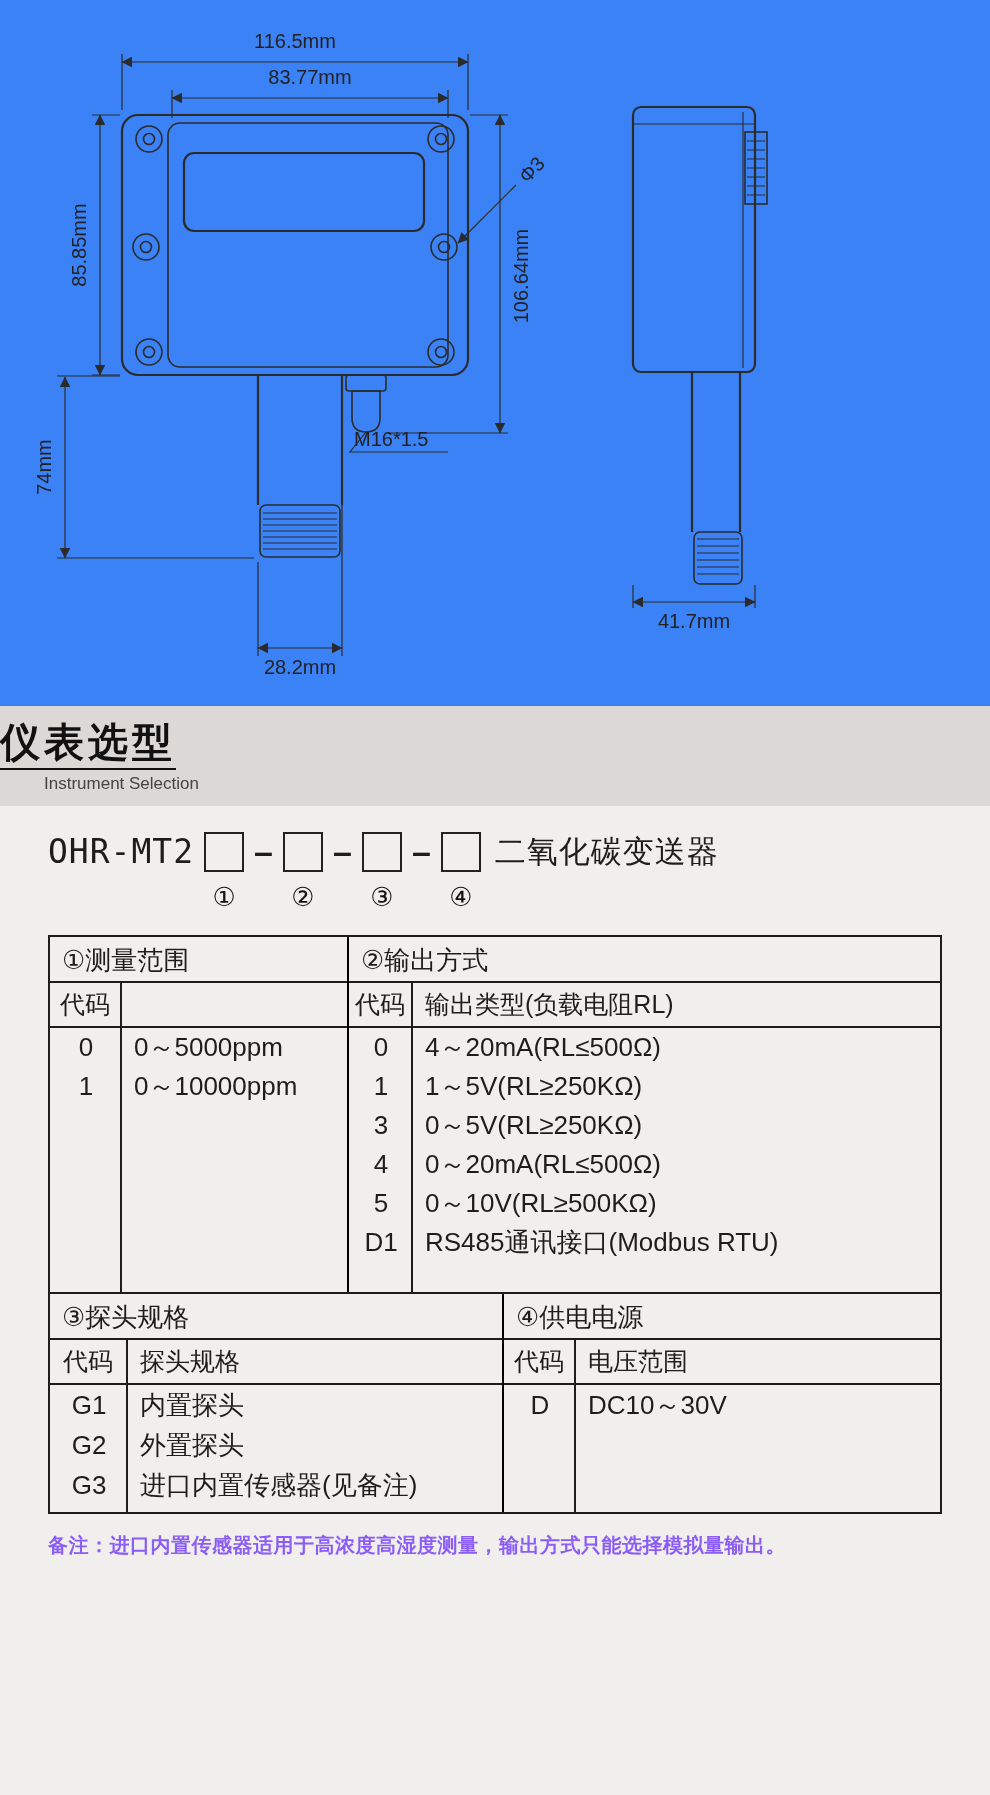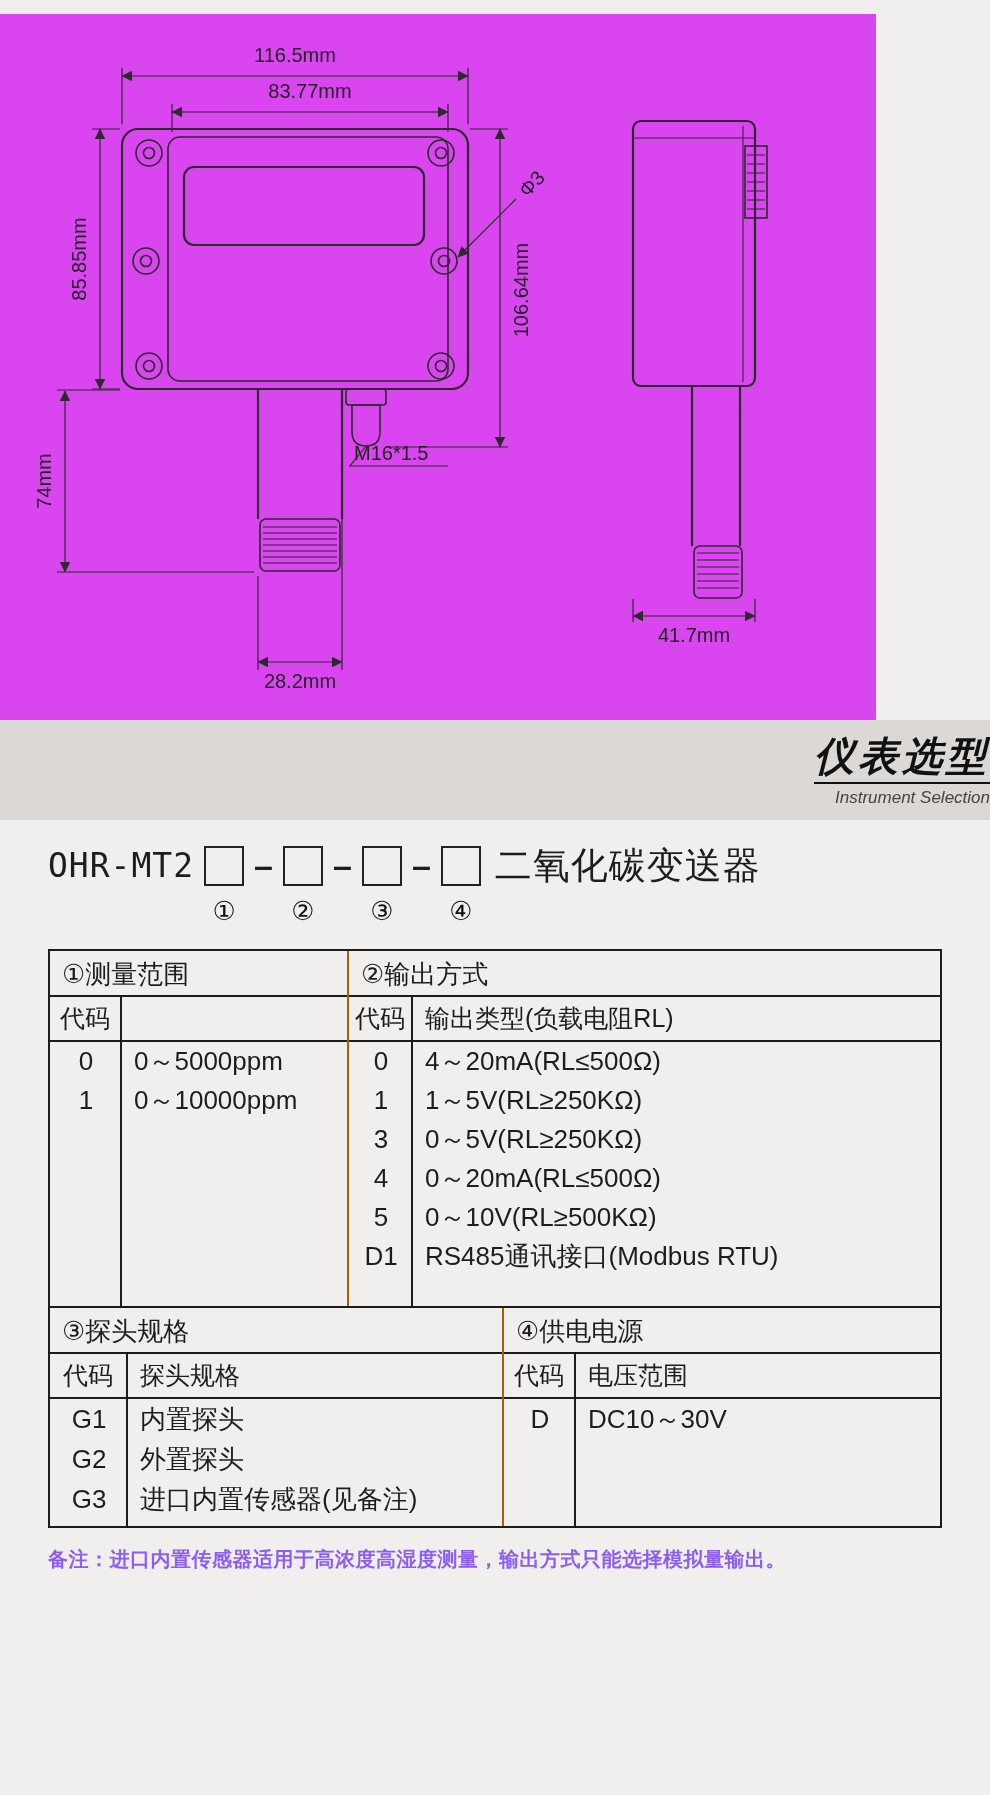--- a/index.html
+++ b/index.html
@@ -2,52 +2,52 @@
 <html><head>
 <meta charset="utf-8">
 <style>
   * { margin:0; padding:0; box-sizing:border-box; }
   html,body { width:990px; }
   body {
     font-family:"Liberation Sans","DejaVu Sans",sans-serif;
     background:#f1efee; color:#1d1d1d; width:990px; height:1795px; overflow:hidden;
   }
   
-  .drawing { position:relative; width:876px; height:706px; background:#d946ef;margin-top:14px; }
+  .drawing { position:relative; width:990px; height:706px; background:#3b82f6; }
   .drawing svg { position:absolute; left:0; top:0; }
   .s2 { fill:none; stroke:#2b2b2b; stroke-width:2.2; }
   .s15 { fill:none; stroke:#2b2b2b; stroke-width:1.6; }
   .s1 { fill:none; stroke:#2b2b2b; stroke-width:1.1; }
   .dim { fill:none; stroke:#2b2b2b; stroke-width:1.2; }
   .dlabel { position:absolute; font-size:20px; color:#222; text-align:center; white-space:nowrap; }
   .vlabel { position:absolute; font-size:20px; color:#222; white-space:nowrap;
             transform:translate(-50%,-50%) rotate(-90deg); }
   .rlabel { position:absolute; font-size:20px; color:#222; white-space:nowrap;
             transform:translate(-50%,-50%) rotate(-47deg); }
   
-  .band { width:990px; height:100px; background:#dbd8d6; text-align:right; padding-top:12px;font-style:italic; }
+  .band { width:990px; height:100px; background:#dbd8d6; text-align:left; padding-top:12px; }
   .band-title { display:inline-block; font-size:40px; font-weight:bold; letter-spacing:4px;
                 color:#111; border-bottom:2px solid #111; padding-bottom:2px; line-height:1.2; }
   .band-sub { font-size:17px; color:#444; margin-top:4px;padding-left:44px; }
   
   .selection { width:990px; height:989px; background:#f1efee; padding:26px 48px 0 48px; }
   .model-line { display:flex; align-items:flex-start; }
   .model-prefix { font-family:"DejaVu Sans Mono","Liberation Mono",monospace;
                   font-weight:normal; font-size:33px; line-height:40px; letter-spacing:1px; margin-right:10px; }
   .model-slot { display:flex; flex-direction:column; align-items:center; }
   .model-box { width:40px; height:40px; border:2.5px solid #222; background:transparent; }
   .model-marker { font-size:26px; margin-top:10px; color:#111; }
   .model-dash { font-size:34px; line-height:38px; margin:0 10px; font-weight:bold; }
-  .model-suffix { font-size:37px; line-height:40px; margin-left:14px; letter-spacing:1px; }
+  .model-suffix { font-size:31px; line-height:40px; margin-left:14px; letter-spacing:1px; }
   
   .sel-table { margin-top:22px; width:894px; border:2px solid #1c1c1c; }
   .t-top { display:grid; grid-template-columns:297px 1fr; height:355px; }
   .t-bottom { display:grid; grid-template-columns:452px 1fr; height:220px; border-top:2px solid #1c1c1c; }
   .quad { display:flex; flex-direction:column; min-width:0; }
-  .quad.bl { border-left:2px solid #a16207; }
+  .quad.bl { border-left:2px solid #000000; }
   .quad-title { height:46px; line-height:46px; padding-left:12px; font-size:26px;
                 border-bottom:2px solid #1c1c1c; }
   .quad-sub { display:grid; grid-template-columns:var(--cw) 1fr; height:45px;
               border-bottom:2px solid #1c1c1c; font-size:25px; }
   .quad-sub .code-h { border-right:2px solid #1c1c1c; display:flex; align-items:center; justify-content:center; }
   .quad-sub .val-h { display:flex; align-items:center; padding-left:12px; }
   .quad-body { flex:1; position:relative; }
   .quad-body .vline { position:absolute; left:calc(var(--cw) - 2px); top:0; bottom:0; width:2px; background:#1c1c1c; }
   .trow { display:grid; grid-template-columns:var(--cw) 1fr; height:39px; font-size:26px; align-items:center; }
   .t-bottom .trow { height:40px; }

